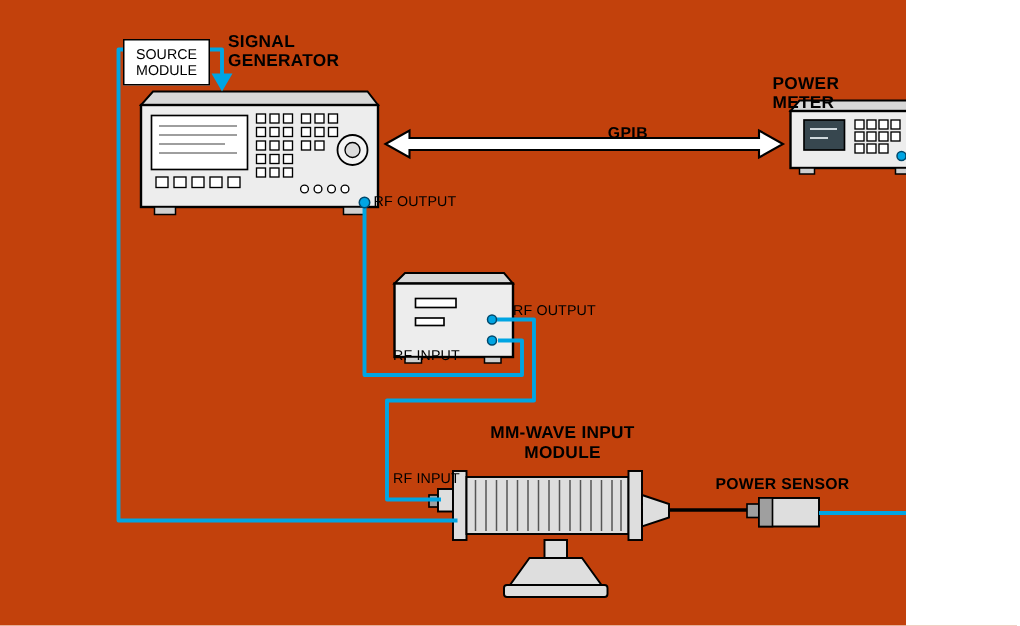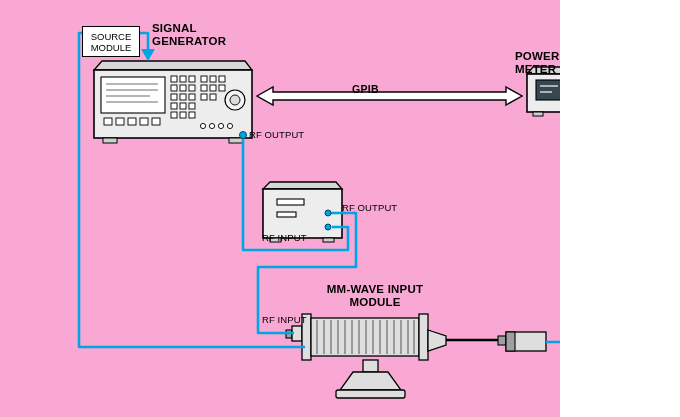--- a/index.html
+++ b/index.html
@@ -1,29 +1,29 @@
 <!DOCTYPE html>
 <html style="--cable-color: #00A5E3; --outline-color: #000000; --equipment-fill: #ededed;"><head>
 <meta charset="utf-8">
 <style>
   html,body { margin:0; padding:0; background:#ffffff; }
   .stage {
-    position:relative; width:560px; height:417px; background:#f9a8d4;
+    position:relative; width:604px; height:417px; background:#c2410c;
     font-family:"Liberation Sans", sans-serif; overflow:hidden; color:#000;
   }
   .stage svg { position:absolute; left:0; top:0; }
   .label { position:absolute; white-space:pre-line; color:#000; }
   .title { font-weight:bold; font-size:11.5px; line-height:13px; letter-spacing:.2px; }
   .small { font-size:9.5px; line-height:11px; letter-spacing:.1px;text-align:right; }
   .boxed {
     border:1.6px solid #000; background:#fff; display:flex; align-items:center;
     justify-content:center; text-align:center; font-size:9.5px; line-height:11px;
     box-sizing:border-box;
   }
-  .gpib-text { font-weight:bold; font-size:10.5px; text-align:left; letter-spacing:.3px; }
+  .gpib-text { font-weight:bold; font-size:10.5px; text-align:right; letter-spacing:.3px; }
 
   
   .face { fill:#d7d7d7; stroke:var(--outline-color,#000); stroke-width:1.3; }
   .panel { fill:#ededed; stroke:var(--outline-color,#000); stroke-width:1.6; }
   .screen { fill:#ffffff; stroke:var(--outline-color,#000); stroke-width:1.1; }
   .screenlines { stroke:#9e9e9e; stroke-width:1.4; fill:none; }
   .btn { fill:#ffffff; stroke:var(--outline-color,#000); stroke-width:.9; }
   .btn-dot { fill:#ffffff; stroke:var(--outline-color,#000); stroke-width:.9; }
   .slot { fill:#ffffff; stroke:var(--outline-color,#000); stroke-width:1.1; }
   .knob { fill:#f4f4f4; stroke:var(--outline-color,#000); stroke-width:1.2; }
@@ -172,15 +172,16 @@
 
   <div class="label small" style="left:342px; top:202px;">RF OUTPUT</div>
 
   <div class="label small" style="left:262px; top:232px;">RF INPUT</div>
 
   <div class="label title" style="left:295px; top:283px; width:160px; text-align:center;">MM-WAVE INPUT
 MODULE</div>
 
   <div class="label small" style="left:262px; top:314px;">RF INPUT</div>
 
+  <div class="label title" style="left:477px; top:317px; font-size:10.5px;">POWER SENSOR</div>
 
 
 </div>
 
 </body></html>

